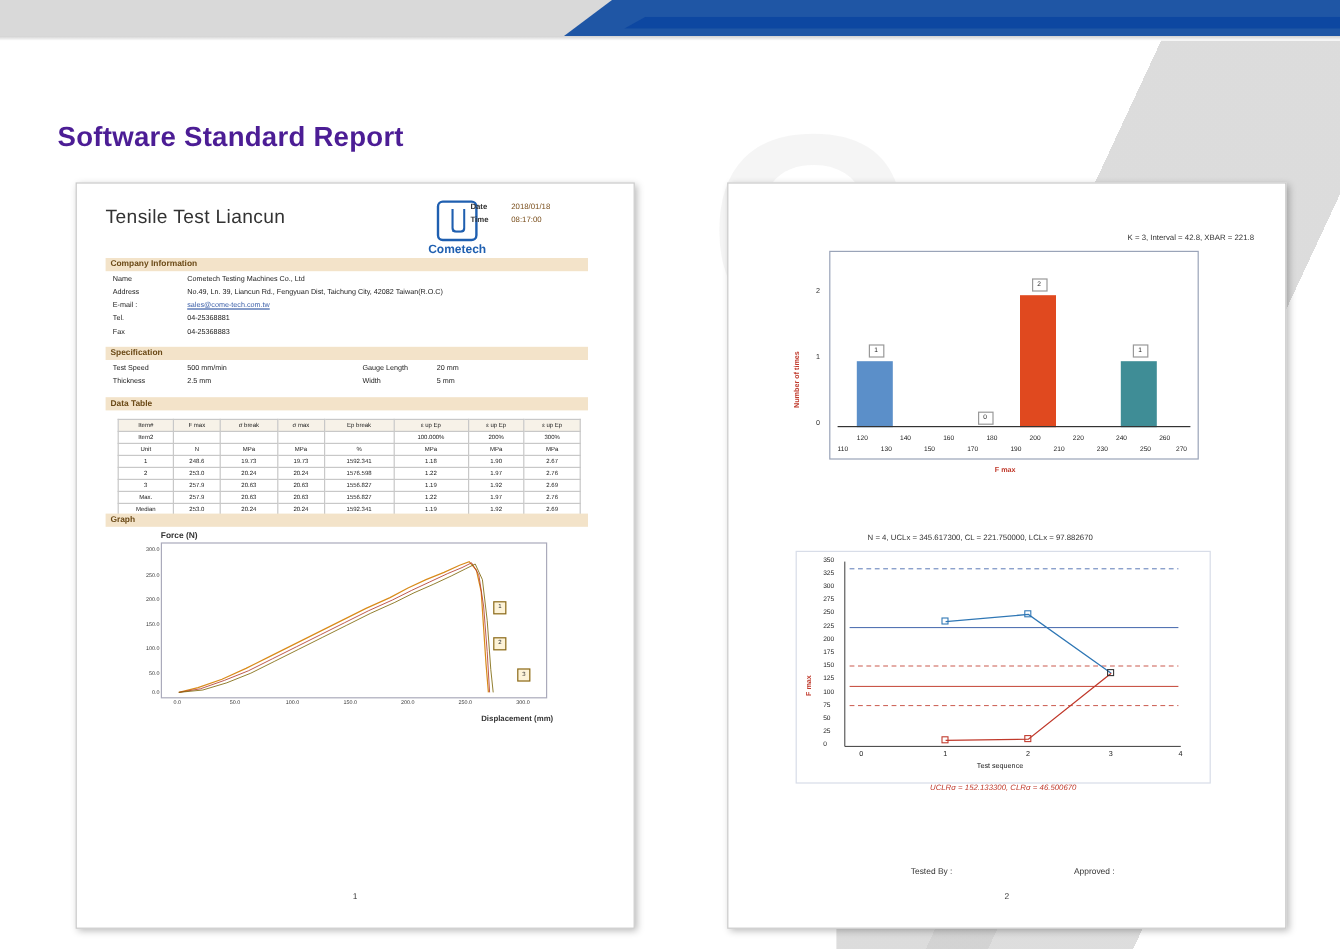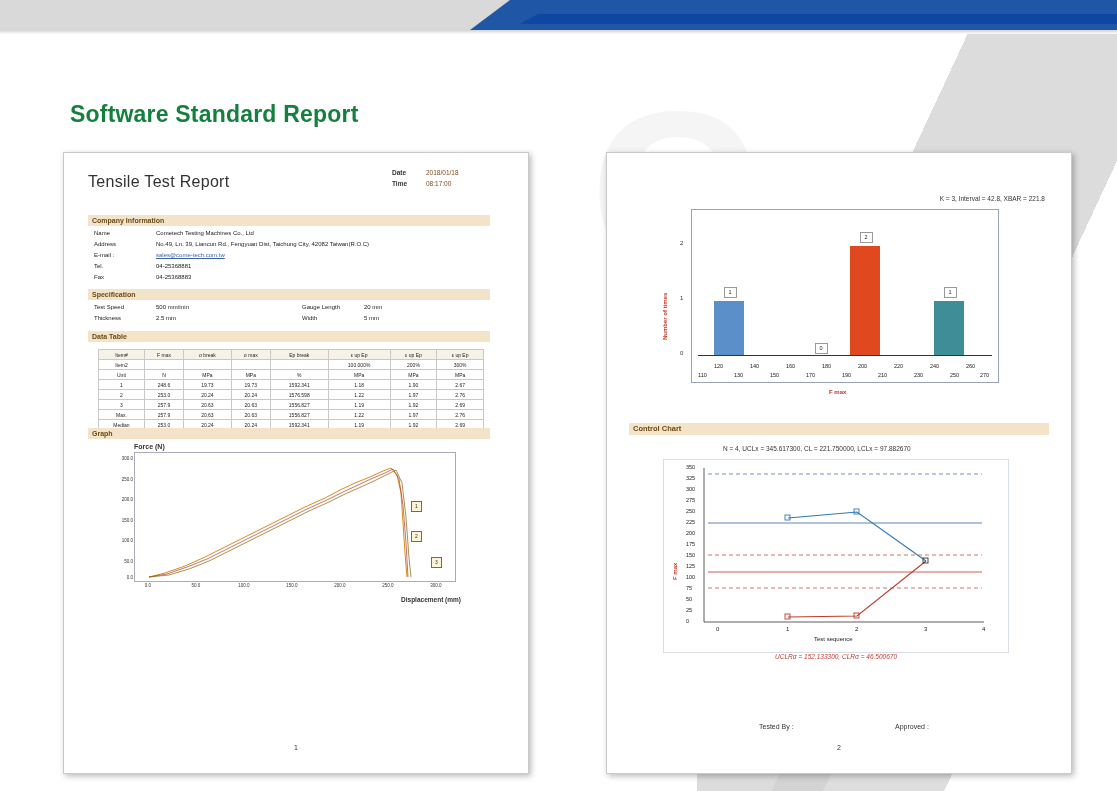--- a/index.html
+++ b/index.html
@@ -79,24 +79,24 @@
     font-size: 26px;
     color: #e2e2e2;
     letter-spacing: 2px;
     font-style: italic;
     pointer-events: none;
   }
 
   
   .page-title {
     position: absolute;
-    left: 70px; top: 101px;
+    left: 48px; top: 101px;
     font-size: 23px;
     font-weight: bold;
-    color: #15803d;
+    color: #4c1d95;
     letter-spacing: .2px;
   }
 
   
   .sheet {
     position: absolute;
     background: #ffffff;
     border: 1px solid #c9c9c9;
     box-shadow: 2px 2px 6px rgba(0,0,0,0.28);
     overflow: hidden;
@@ -225,22 +225,27 @@
 <div class="wm wm-1">C</div>
 <div class="wm wm-2">C</div>
 <div class="wm-small" style="left:70px; top:420px;">Testing Machines</div>
 <div class="wm-small" style="left:700px; top:330px;">Testing Machines</div>
 
 <div class="page-title">Software Standard Report</div>
 
 <div class="sheet sheet-left">
   <div class="rpt">
 
-    <div class="rpt-title">Tensile Test Report</div>
-
+    <div class="rpt-title">Tensile Test Liancun</div>
+
+    <div class="logo-box">
+      <div class="logo-mark"></div>
+      <div class="logo-name">Cometech</div>
+      <div class="logo-sub">Testing Machines</div>
+    </div>
 
     <div class="datetime">
       <div>
           <span class="dt-label">Date</span>
           <span class="dt-val">2018/01/18</span>
         </div>
       <div>
           <span class="dt-label">Time</span>
           <span class="dt-val">08:17:00</span>
         </div>
@@ -449,21 +454,20 @@
     <div style="position:absolute;left:78px;bottom:4px;font-size:5.5px;color:#222;">150</div>
     <div style="position:absolute;left:114px;bottom:4px;font-size:5.5px;color:#222;">170</div>
     <div style="position:absolute;left:150px;bottom:4px;font-size:5.5px;color:#222;">190</div>
     <div style="position:absolute;left:186px;bottom:4px;font-size:5.5px;color:#222;">210</div>
     <div style="position:absolute;left:222px;bottom:4px;font-size:5.5px;color:#222;">230</div>
     <div style="position:absolute;left:258px;bottom:4px;font-size:5.5px;color:#222;">250</div>
     <div style="position:absolute;left:288px;bottom:4px;font-size:5.5px;color:#222;">270</div>
   </div>
   <div style="position:absolute; left:222px; top:236px; font-size:6px; font-weight:bold; color:#c0392b;">F max</div>
 
-  <div class="chart-head" style="top:270px;">Control Chart</div>
   <div class="chart-stats" style="left:116px; top:292px;">N = 4, UCLx = 345.617300, CL = 221.750000, LCLx = 97.882670</div>
 
   <div class="chart-frame" style="left:56px; top:306px; width:344px; height:192px; border-color:#d8dde8;">
     <div class="vlabel" style="left:8px; top:120px;">F max</div>
 
     <div style="position:absolute;left:22px;top:4px;font-size:5.5px;color:#222;">350</div>
     <div style="position:absolute;left:22px;top:15px;font-size:5.5px;color:#222;">325</div>
     <div style="position:absolute;left:22px;top:26px;font-size:5.5px;color:#222;">300</div>
     <div style="position:absolute;left:22px;top:37px;font-size:5.5px;color:#222;">275</div>
     <div style="position:absolute;left:22px;top:48px;font-size:5.5px;color:#222;">250</div>

